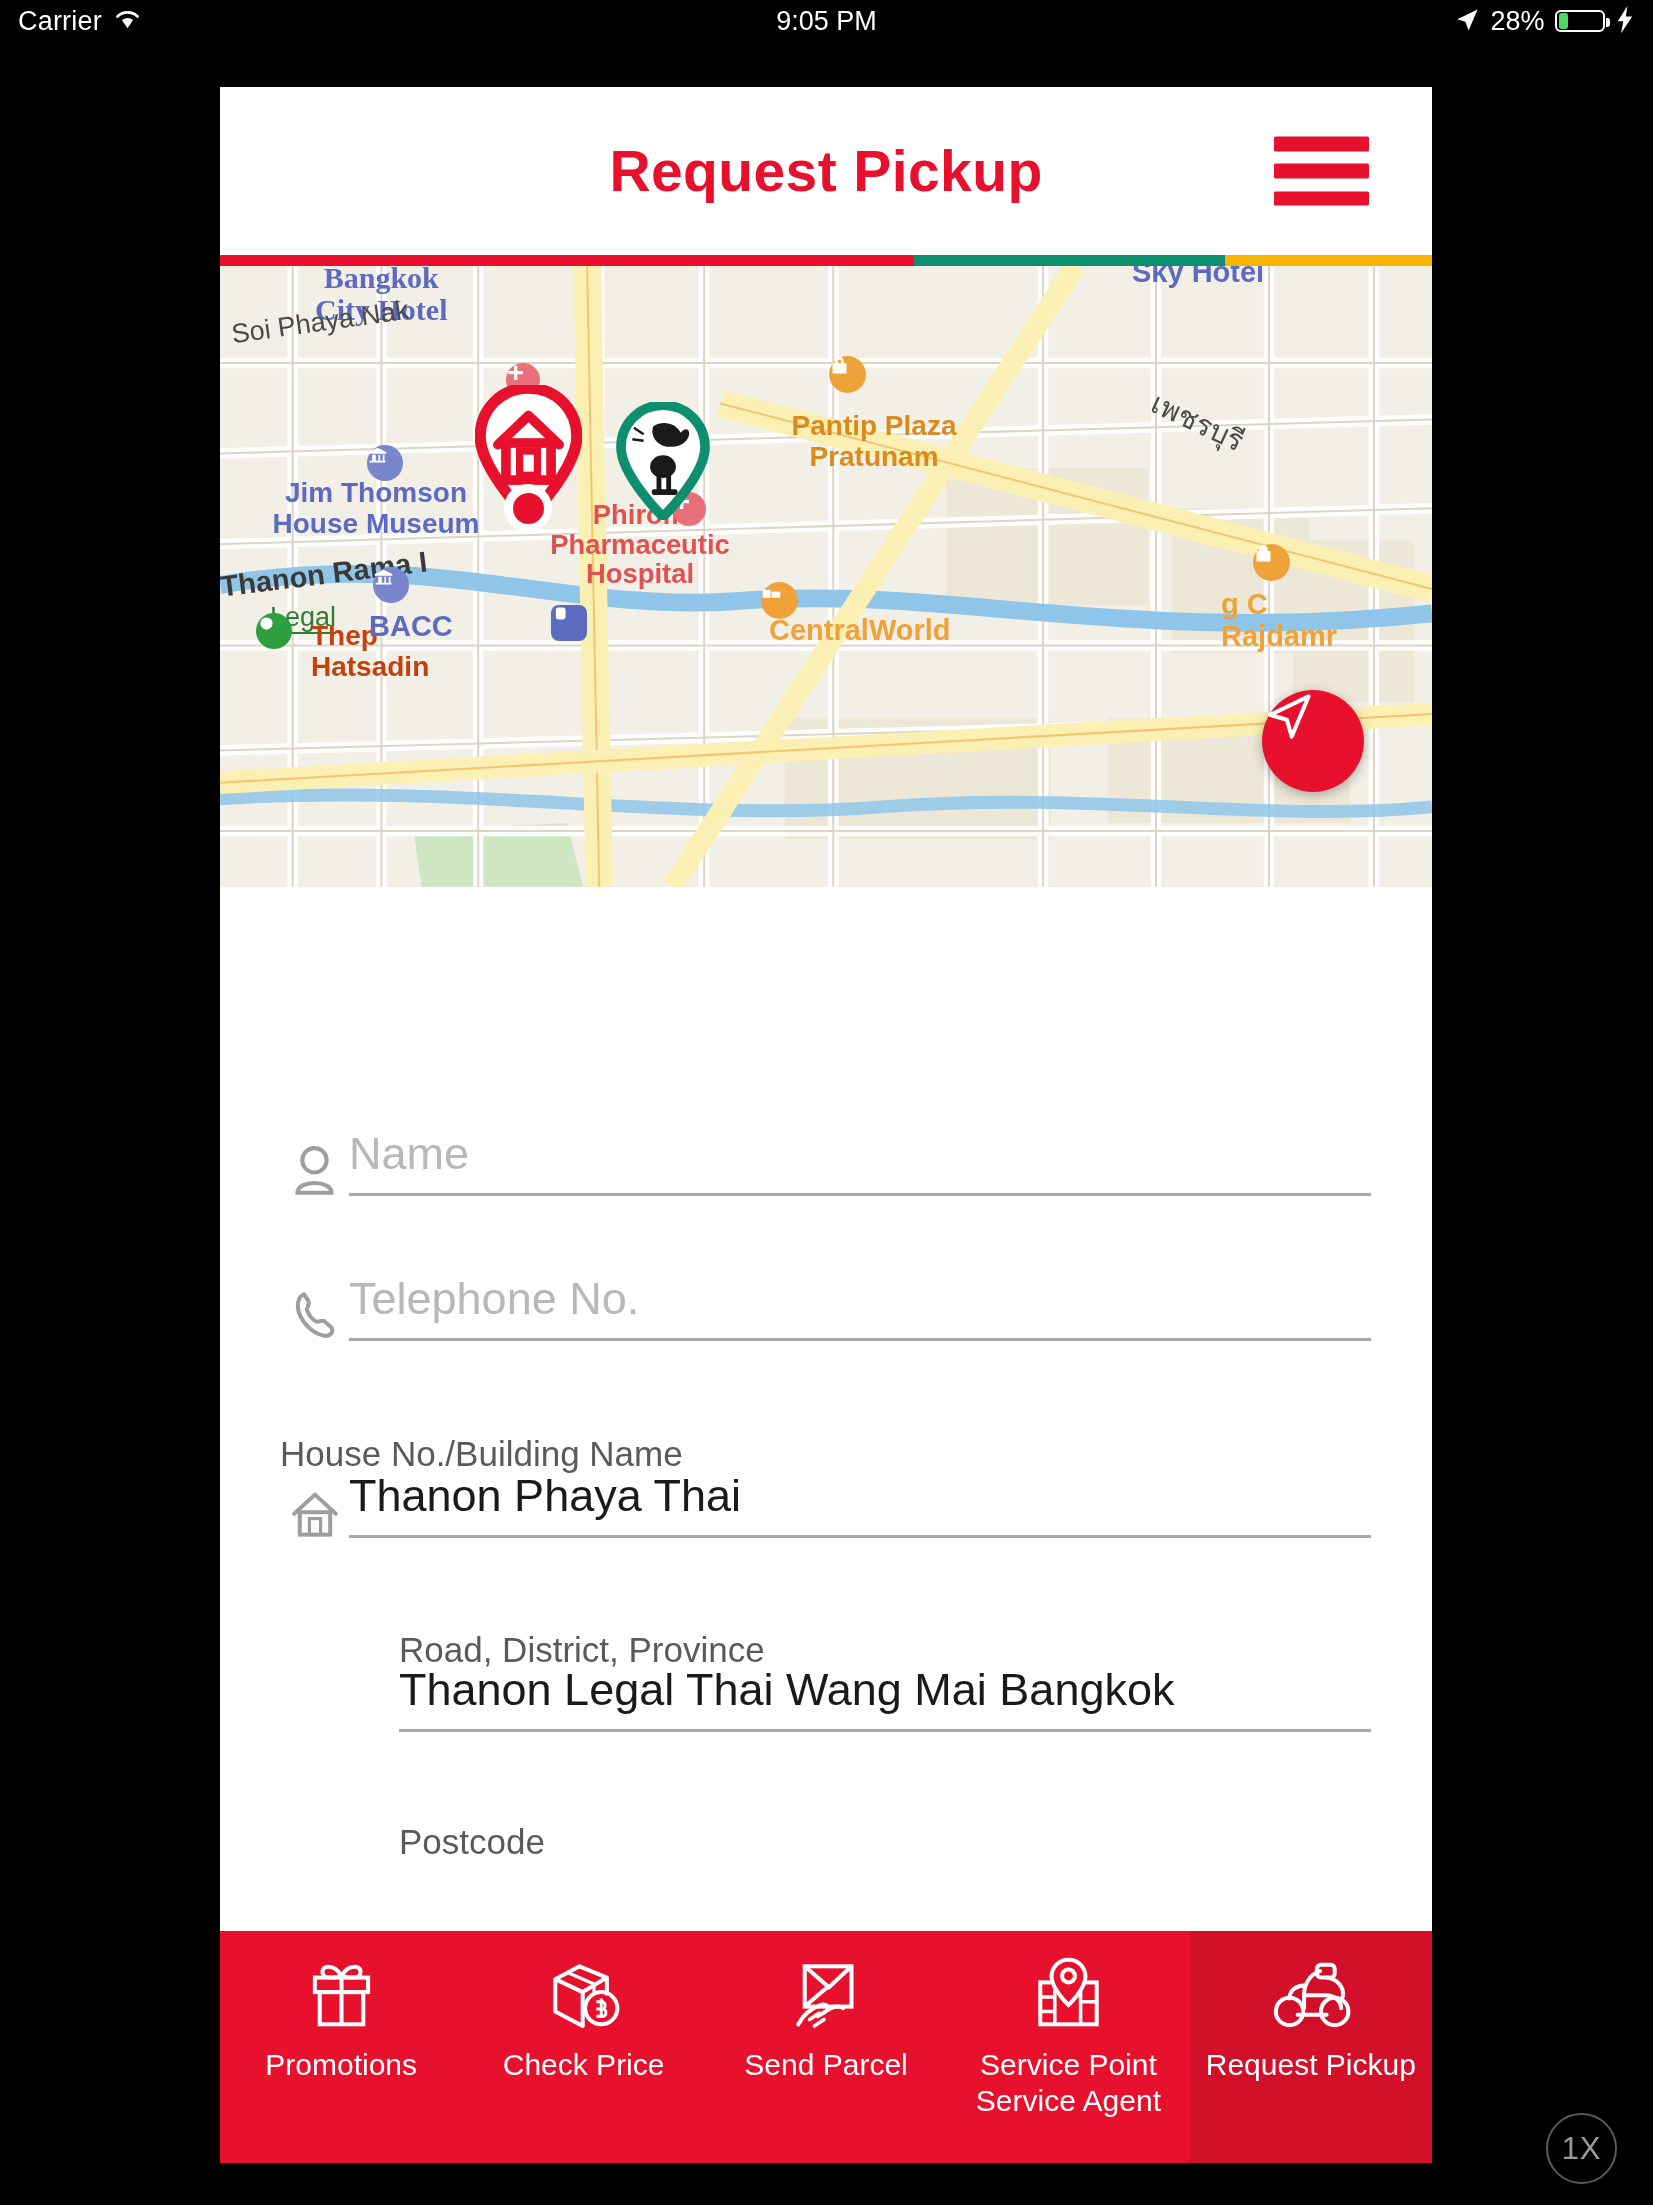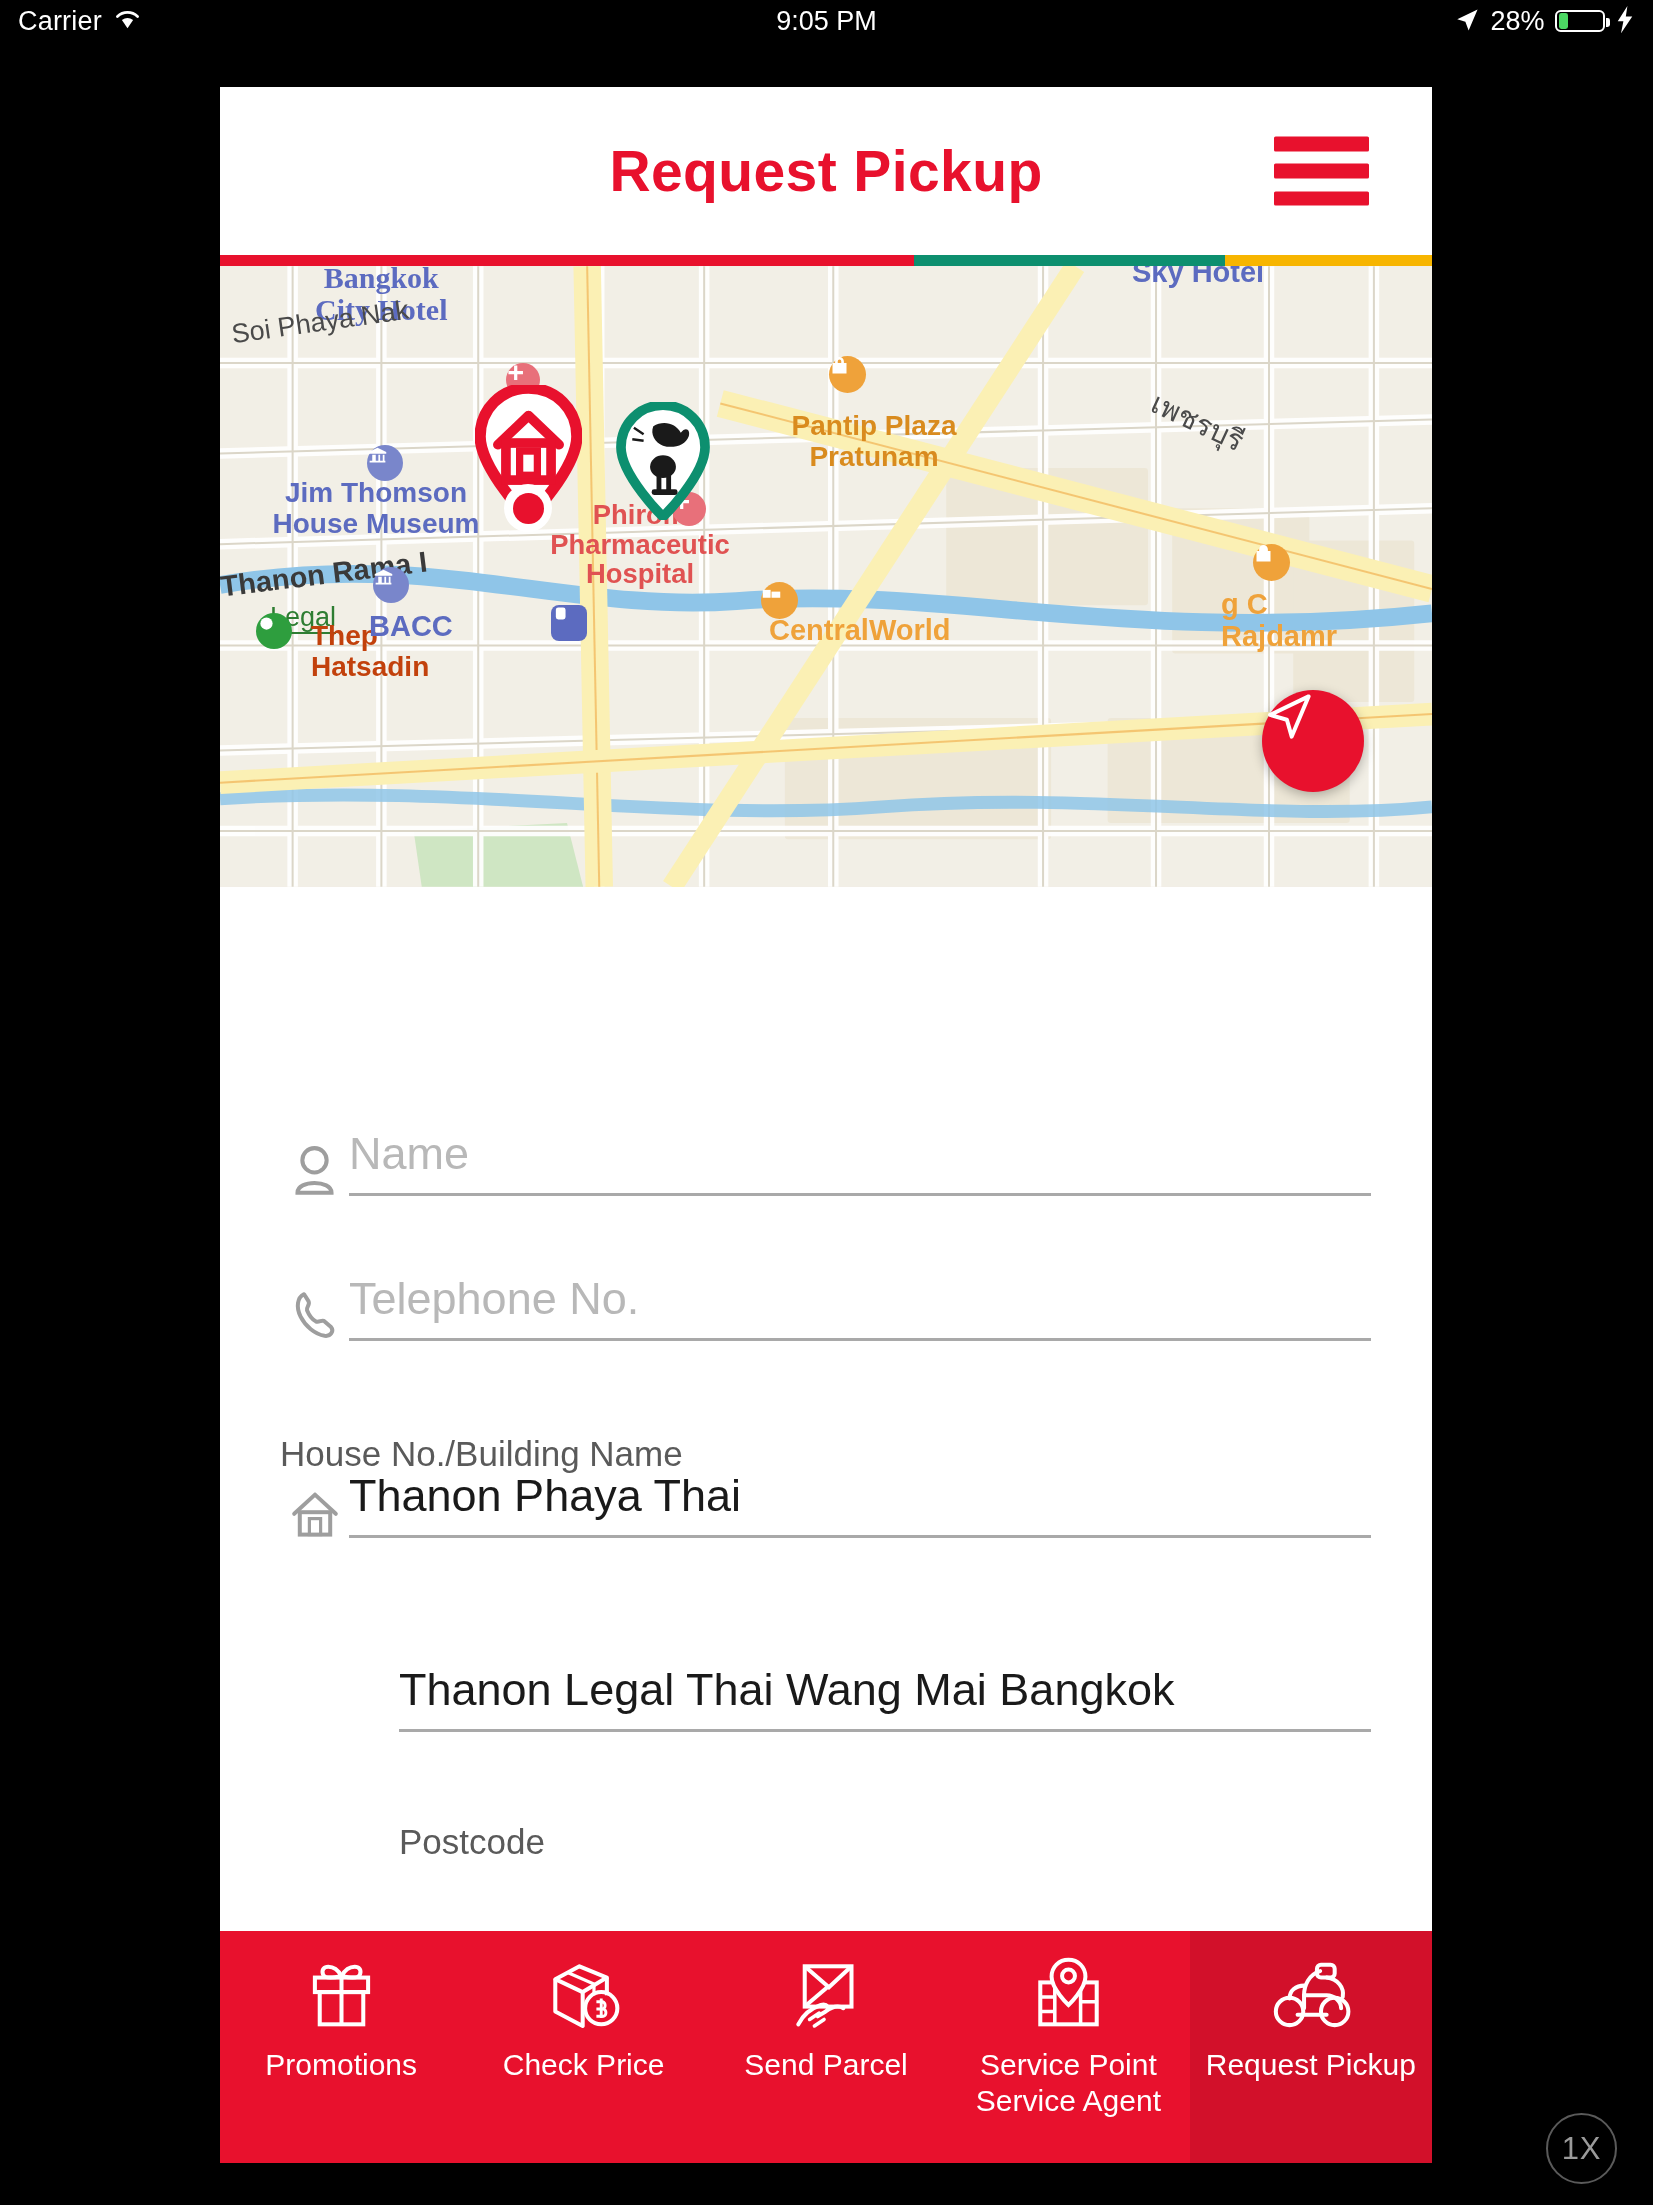--- a/index.html
+++ b/index.html
@@ -357,20 +357,21 @@
           <path d="M30 8 L56 32 M30 8 L4 32" stroke="#9E9E9E" stroke-width="5" fill="none" stroke-linecap="round"></path>
           <rect x="11" y="30" width="38" height="28" fill="none" stroke="#9E9E9E" stroke-width="5"></rect>
           <rect x="23" y="38" width="14" height="20" fill="none" stroke="#9E9E9E" stroke-width="4"></rect>
         </svg>
       </div>
       <div class="fline">
         <span class="val">Thanon Phaya Thai</span>
       </div>
     </div>
 
+    <div class="flabel" style="left:179px; top:743px;">Road, District, Province</div>
     <div class="field" style="left:179px; top:777px; width:972px;">
       <div class="fline">
         <span class="val">Thanon Legal Thai Wang Mai Bangkok</span>
       </div>
     </div>
 
     <div class="flabel" style="left:179px; top:935px;">Postcode</div>
 
   </div>
 

